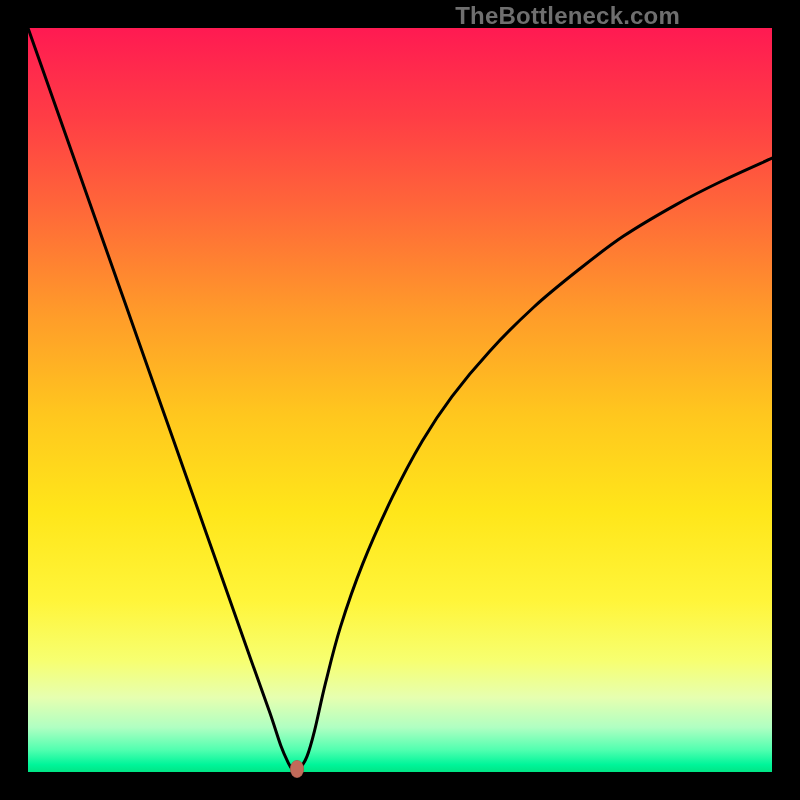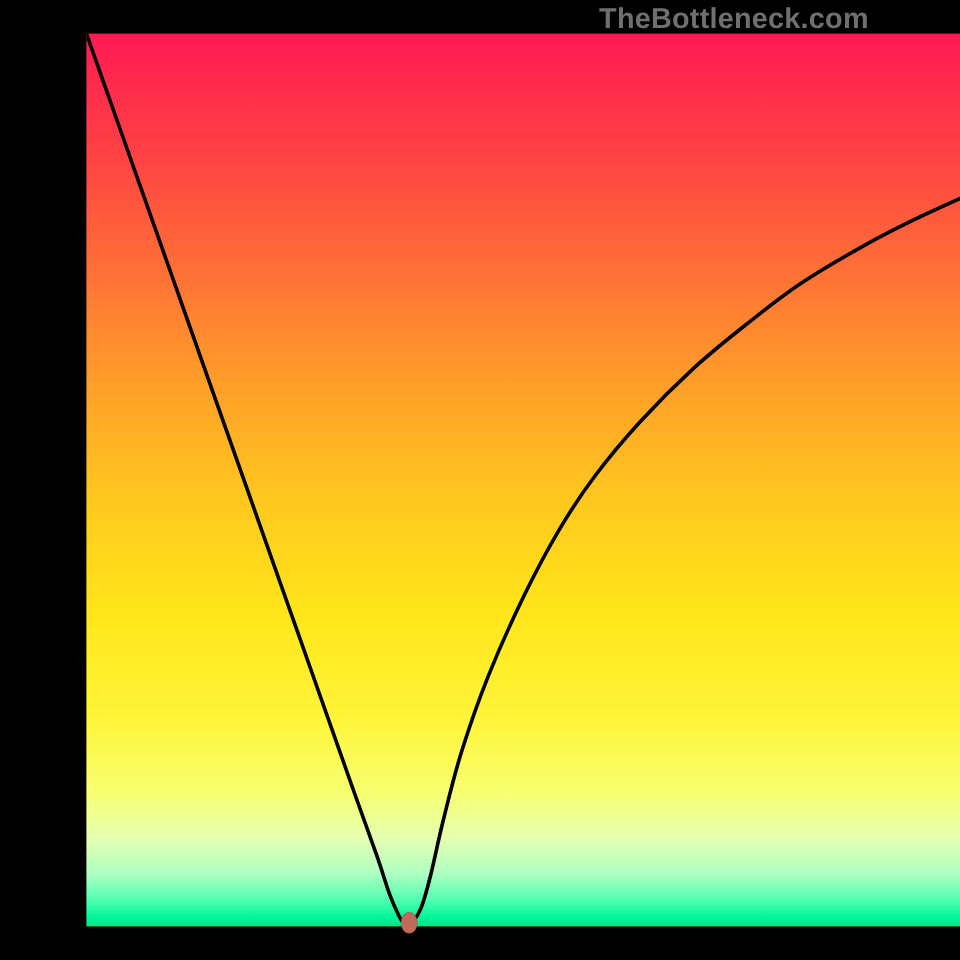--- a/index.html
+++ b/index.html
@@ -2,21 +2,20 @@
 <html><head>
 <meta charset="utf-8">
 <style>
   * { margin: 0; padding: 0; box-sizing: border-box; }
   html, body { width: 800px; height: 800px; overflow: hidden; background: #000; }
   .frame {
     position: relative;
     width: 692px;
     height: 800px;
     background: #000;
-    margin-left: 44px;
   }
   .watermark {
     position: absolute;
     top: 2px;
     right: 12px;
     font-family: Arial, Helvetica, sans-serif;
     font-size: 24px;
     font-weight: 600;
     color: #6f6f6f;
     letter-spacing: 0.2px;

